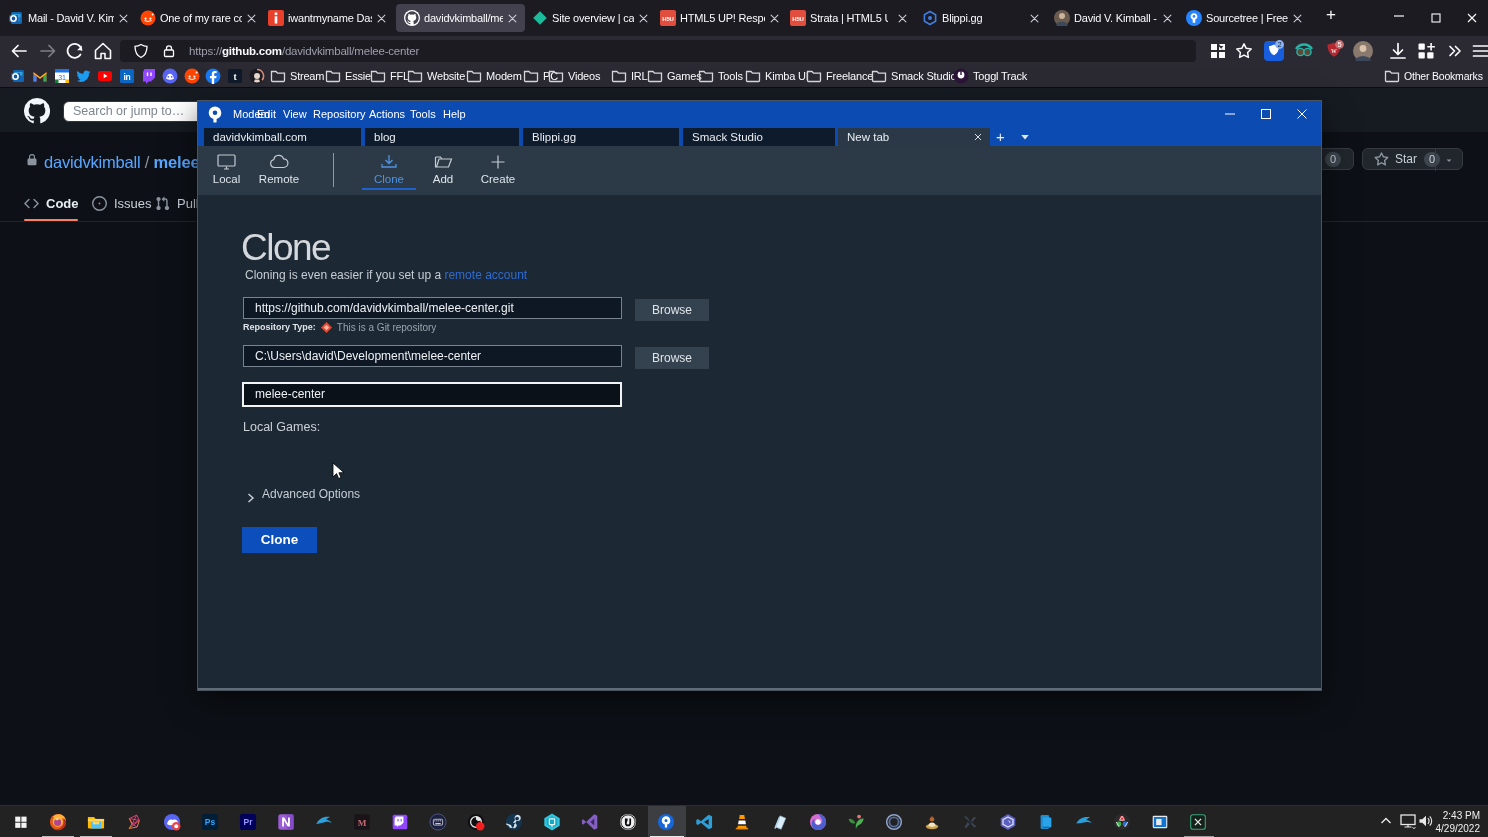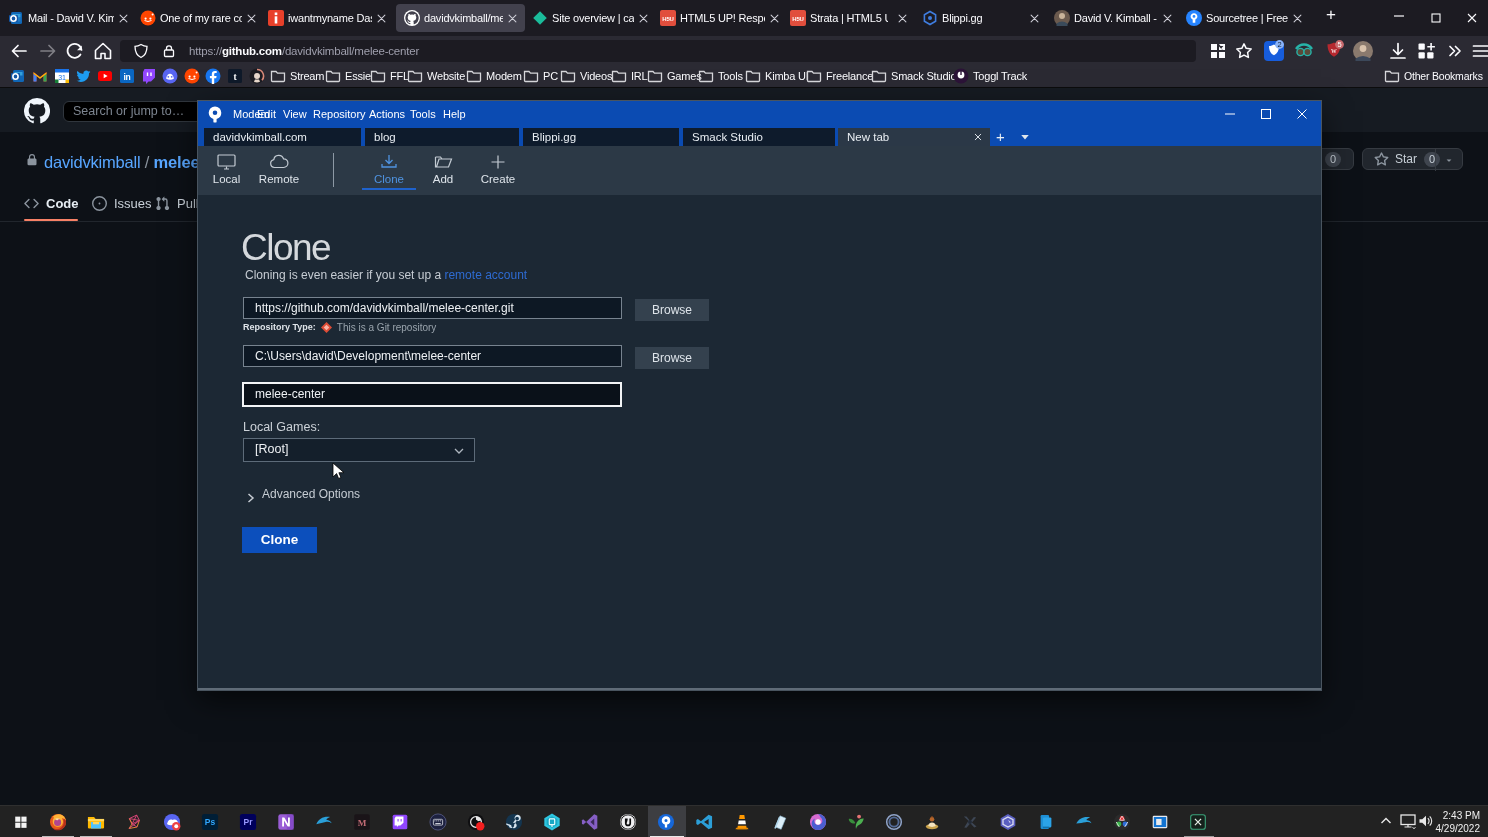--- a/index.html
+++ b/index.html
@@ -17,21 +17,21 @@
   #toolbar { left:0; top:36px; width:1488px; height:29px; background:#2b2a33; }
   #bookbar { left:0; top:65px; width:1488px; height:23px; background:#2b2a33; border-bottom:1px solid #0c0c0d; }
   .bkitem { position:absolute; top:0; height:22px; display:flex; align-items:center; color:#fbfbfe; font-size:11px; letter-spacing:-.2px; white-space:nowrap; }
   .bkitem .bicon { width:16px; height:16px; margin-right:4px; flex:0 0 16px; }
   #urlfield { left:120px; top:4px; width:1076px; height:22px; background:#1c1b22; border-radius:4px; display:flex; align-items:center; color:#9f9fad; font-size:11.5px; letter-spacing:-.2px; }
   .navic { position:absolute; top:3px; width:24px; height:24px; color:#fbfbfe; }
 
   
   #ghpage { left:0; top:88px; width:1488px; height:722px; background:#0d1117; }
   #ghheader { left:0; top:0; width:1488px; height:44px; background:#161b22; }
-  #ghsearch { left:63px; top:13px; width:217px; height:21px; background:#000000; border:1px solid #30363d; border-radius:6px; color:#7d8590; font-size:12.5px; line-height:19px; padding-left:9px; }
+  #ghsearch { left:63px; top:13px; width:217px; height:21px; background:#ffffff; border:1px solid #30363d; border-radius:6px; color:#7d8590; font-size:12.5px; line-height:19px; padding-left:9px; }
   .ghbtn { position:absolute; height:22px; background:#21262d; border:1px solid #363b42; border-radius:6px; color:#c9d1d9; font-size:12px; display:flex; align-items:center; }
   .counter { background:rgba(110,118,129,.4); border-radius:8px; font-size:11px; padding:0 5px; height:15px; line-height:15px; color:#c9d1d9; }
 
   
   #stwin { left:198px; top:101px; width:1123px; height:589px; background:#1c2834; box-shadow:0 0 0 1px #49545f, 0 10px 28px rgba(0,0,0,.6); }
   #sttitle { left:0; top:0; width:1123px; height:27px; background:#0b4bb2; color:#fff; }
   .stmenu { position:absolute; top:0; height:27px; line-height:27px; font-size:11px; color:#ffffff; }
   #sttabs { left:0; top:27px; width:1123px; height:18px; background:#0b4bb2; }
   .sttab { position:absolute; top:0; height:21px; background:#0e1b2c; color:#e8edf2; font-size:11.5px; line-height:18px; padding-left:9px; }
   #sttoolbar { left:0; top:45px; width:1123px; height:49px; background:#2c3946; }
@@ -382,21 +382,21 @@
         <path d="M1.5 3.5h4.5l1.5 1.7h7v7.3a1 1 0 0 1-1 1h-11a1 1 0 0 1-1-1z" fill="none" stroke="#d7d7db" stroke-width="1.3"></path>
       </svg>
       <span>Modem</span>
     </div>
   <div class="bkitem" style="left:523px;">
       <svg class="bicon" viewBox="0 0 16 16">
         <path d="M1.5 3.5h4.5l1.5 1.7h7v7.3a1 1 0 0 1-1 1h-11a1 1 0 0 1-1-1z" fill="none" stroke="#d7d7db" stroke-width="1.3"></path>
       </svg>
       <span>PC</span>
     </div>
-  <div class="bkitem" style="left:560px;">
+  <div class="bkitem" style="left:548px;">
       <svg class="bicon" viewBox="0 0 16 16">
         <path d="M1.5 3.5h4.5l1.5 1.7h7v7.3a1 1 0 0 1-1 1h-11a1 1 0 0 1-1-1z" fill="none" stroke="#d7d7db" stroke-width="1.3"></path>
       </svg>
       <span>Videos</span>
     </div>
   <div class="bkitem" style="left:611px;">
       <svg class="bicon" viewBox="0 0 16 16">
         <path d="M1.5 3.5h4.5l1.5 1.7h7v7.3a1 1 0 0 1-1 1h-11a1 1 0 0 1-1-1z" fill="none" stroke="#d7d7db" stroke-width="1.3"></path>
       </svg>
       <span>IRL</span>
@@ -582,25 +582,20 @@
         <svg style="margin:0 4px;" width="13" height="13" viewBox="0 0 15 15">
           <rect x="3" y="3" width="9" height="9" fill="#de4c36" transform="rotate(45 7.5 7.5)"></rect>
           <rect x="5.2" y="5.2" width="4.6" height="4.6" fill="#f8b3a6" transform="rotate(45 7.5 7.5)"></rect>
         </svg>
         <span style="font-size:10px;color:#9aa4ad;">This is a Git repository</span>
       </div>
     <div class="stinput" style="left:45px;top:150px;width:379px;height:22px;">C:\Users\david\Development\melee-center</div>
     <div class="stbrowse" style="left:437px;top:152px;">Browse</div>
     <div class="stinput" style="left:44px;top:187px;width:380px;height:25px;border:2px solid #f2f4f6;background:#0a1119;line-height:21px;">melee-center</div>
     <div class="abs" style="left:45px;top:225px;font-size:12.5px;color:#ccd2d8;">Local Games:</div>
-    <div class="stinput" style="left:45px;top:243px;width:232px;height:24px;border-color:#5d6b79;background:#141f2b;font-size:12.5px;">[Root]
-      <svg class="abs" style="right:10px;top:9px;" width="10" height="6" viewBox="0 0 10 6">
-          <path d="M1 1 5 5 9 1" stroke="#aeb6bf" stroke-width="1.3" fill="none"></path>
-        </svg>
-    </div>
     <svg class="abs" style="left:134px;top:267px;" width="13" height="20" viewBox="0 0 13 20">
         <path d="M1 1v14l3.6-3.4 2 4.9 2.3-1-2-4.8H12z" fill="#fff" stroke="#000" stroke-width=".8"></path>
       </svg>
     <div class="abs" style="left:49px;top:294px;width:10px;height:10px;"><svg width="8" height="10" viewBox="0 0 8 10">
           <path d="M1.5 1 6 5 1.5 9" stroke="#c6ccd3" stroke-width="1.5" fill="none"></path>
         </svg></div>
     <div class="abs" style="left:64px;top:292px;font-size:12px;color:#c6ccd3;">Advanced Options</div>
     <div class="abs" style="left:44px;top:332px;width:75px;height:26px;background:#0c4fbc;color:#fff;font-size:13.5px;font-weight:bold;text-align:center;line-height:26px;">Clone</div>
   </div>
   <div class="abs" style="left:0;top:587px;width:1123px;height:2px;background:#5f6b77;"></div>

